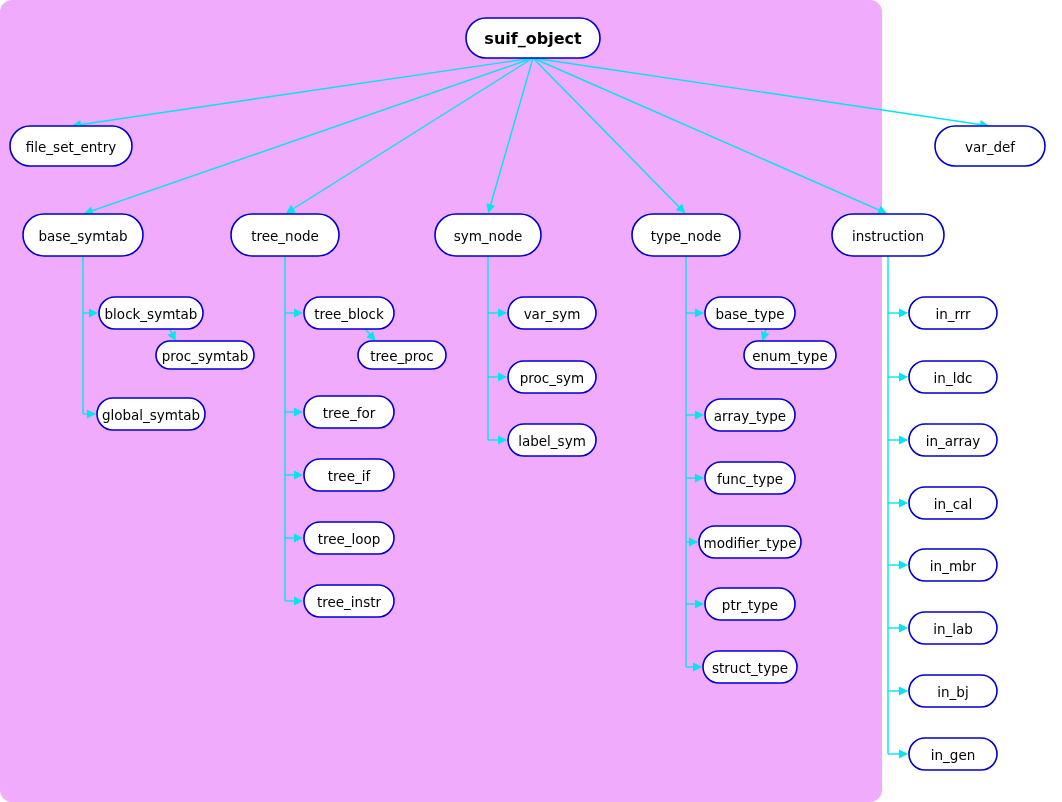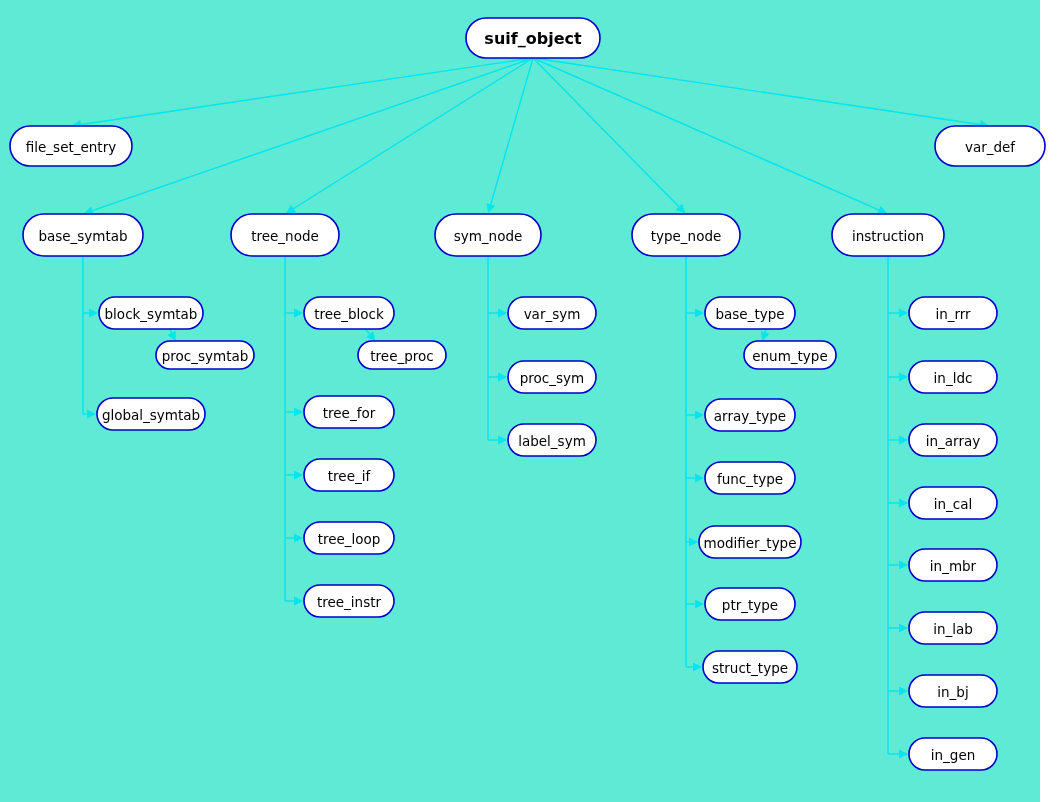--- a/index.html
+++ b/index.html
@@ -8,23 +8,24 @@
     background: #ffffff;
   }
   body {
     width: 1062px;
     height: 802px;
     font-family: "DejaVu Sans", sans-serif;
     overflow: hidden;
   }
   #diagram-root {
     position: relative;
-    width: 1040px;
+    width: 882px;
     height: 802px;
-    background: #5eead4;
+    background: #f0abfc;
+    border-radius: 12px;
   }
   svg#graph {
     display: block;
     width: 1062px;
     height: 802px;
   }
   .node-shape {
     fill: #ffffff;
     stroke: #0000cc;
     stroke-width: 1.6;

